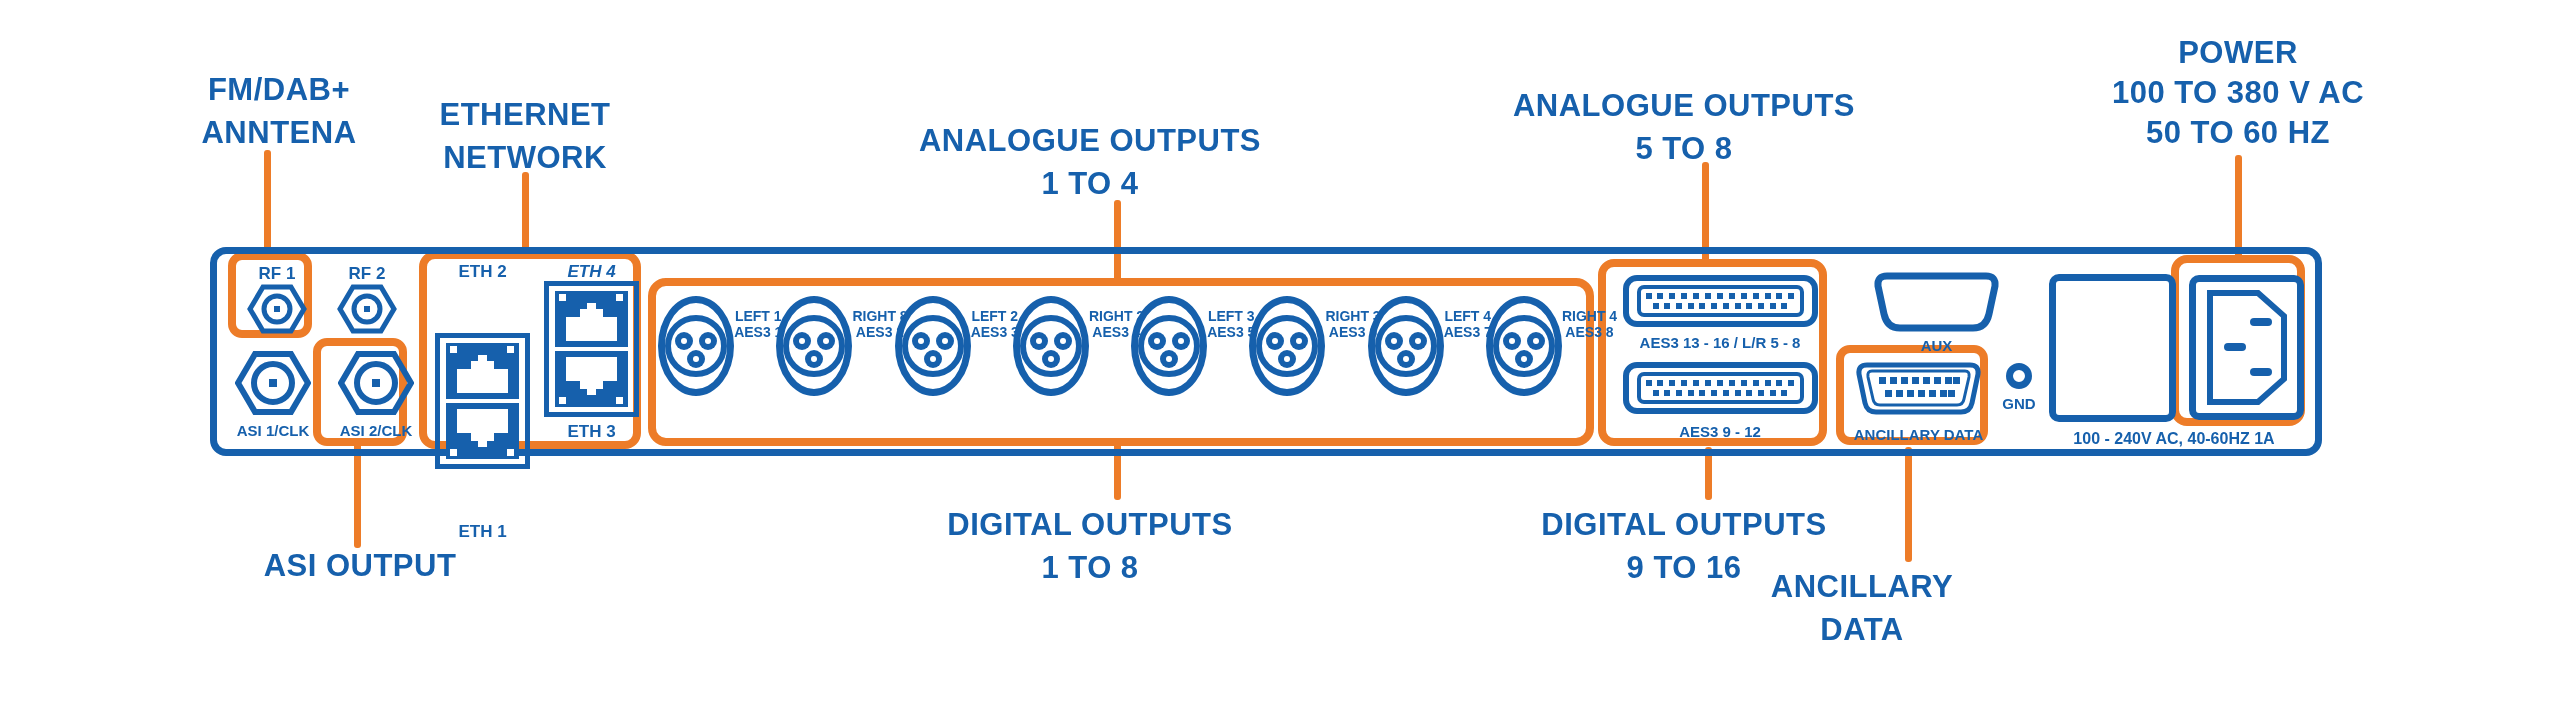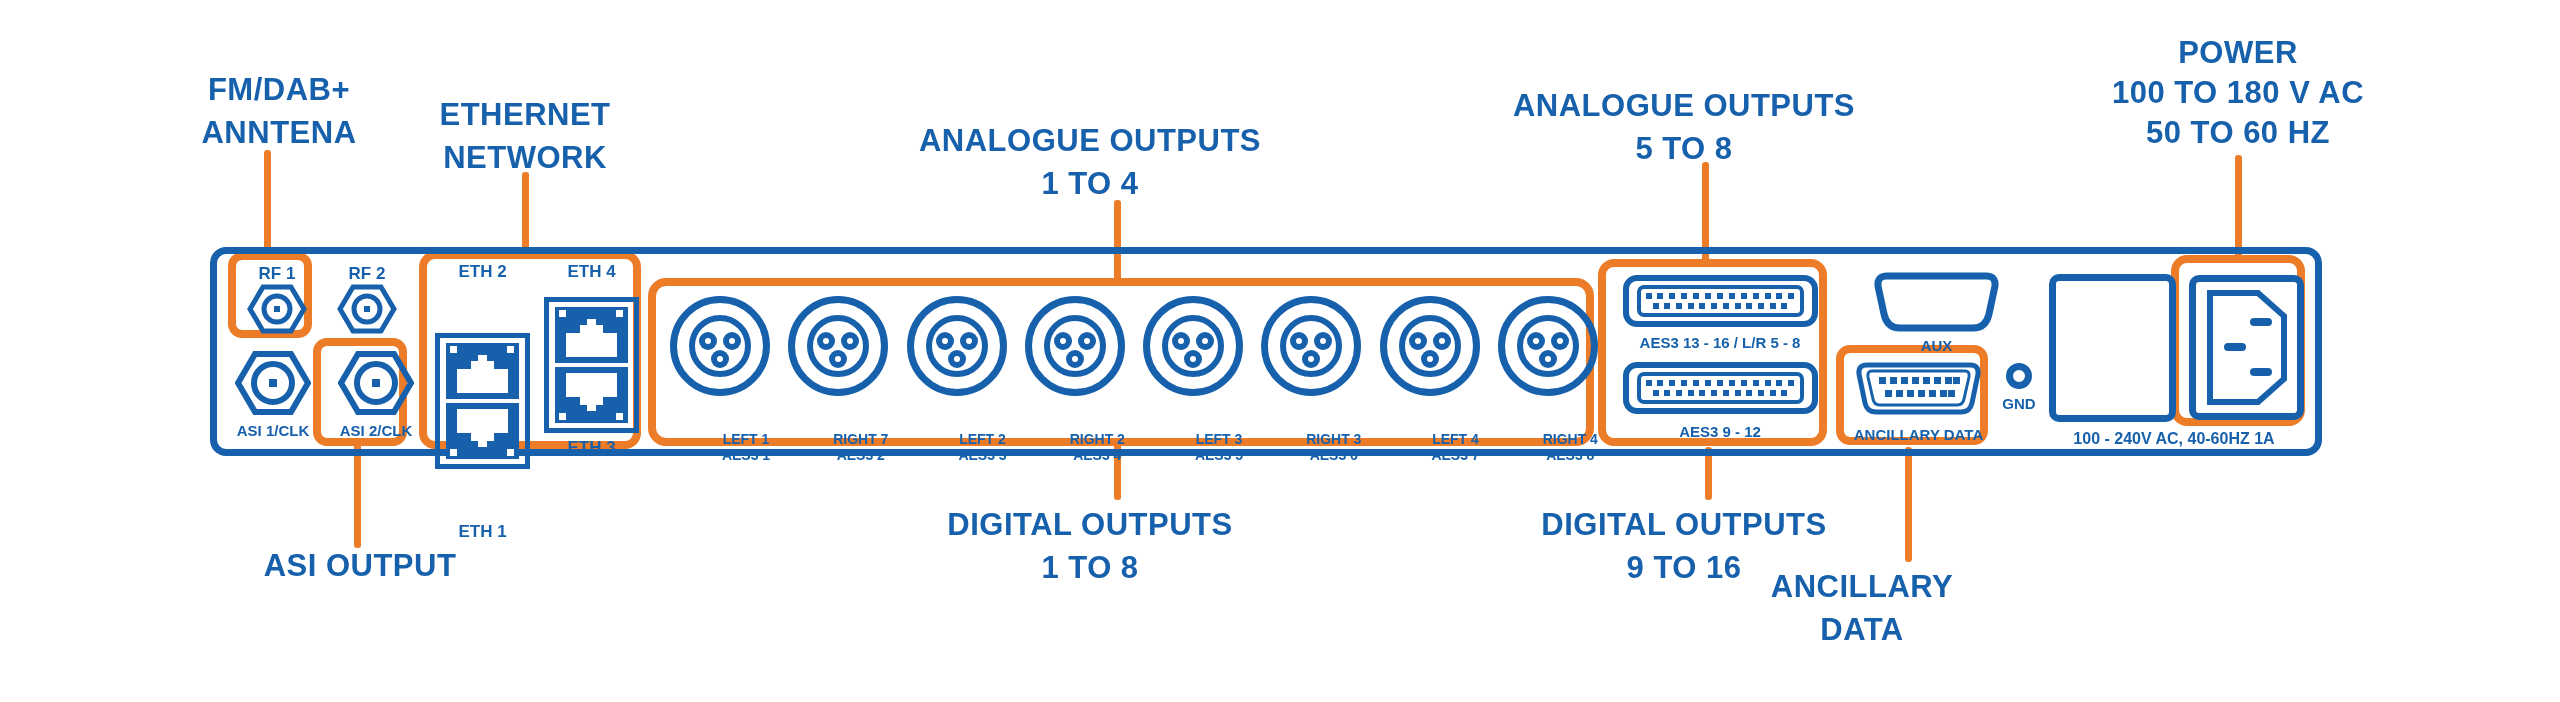--- a/index.html
+++ b/index.html
@@ -24,21 +24,21 @@
   .panel{
     position:absolute;left:210px;top:247px;width:2112px;height:209px;
     border:7px solid var(--blue);border-radius:16px;box-sizing:border-box;
   }
   .unit{position:absolute;display:flex;flex-direction:column;align-items:center;}
   .plabel{font-size:17px;line-height:19px;color:var(--blue);white-space:nowrap;text-align:center;}
   .plabel.sm{font-size:15px;line-height:17px;}
   .plabel.xs{font-size:14px;line-height:16px;}
   
   .xlr-row{position:absolute;left:438px;top:42px;width:946px;display:flex;justify-content:space-around;}
-  .xlr-item{display:flex;flex-direction:column;align-items:flex-end;width:112px;gap:23px;}
+  .xlr-item{display:flex;flex-direction:row;align-items:flex-start;width:112px;}
   .xlr{width:100px;height:100px;border:7px solid var(--blue);border-radius:50%;
        display:flex;align-items:center;justify-content:center;box-sizing:border-box;}
   .xlr-in{width:62px;height:62px;border:6px solid var(--blue);border-radius:50%;position:relative;box-sizing:border-box;}
   .xlr-pin{position:absolute;width:18px;height:18px;border-radius:50%;background:var(--blue);
        display:flex;align-items:center;justify-content:center;}
   .xlr-pin::after{content:"";width:6px;height:6px;border-radius:50%;background:#fff;}
   .xlr-pin.p1{left:4px;top:11px;}
   .xlr-pin.p2{right:4px;top:11px;}
   .xlr-pin.p3{left:50%;transform:translateX(-50%);bottom:3px;}
   .xlr-label{margin-top:12px;}
@@ -74,21 +74,21 @@
   <div class="callout" style="left:1090px;top:119px;">
     <div>ANALOGUE OUTPUTS</div>
     <div>1 TO 4</div>
   </div>
   <div class="callout" style="left:1684px;top:84px;">
     <div>ANALOGUE OUTPUTS</div>
     <div>5 TO 8</div>
   </div>
   <div class="callout small-lh" style="left:2238px;top:33px;">
     <div>POWER</div>
-    <div>100 TO 180 V AC</div>
+    <div>100 TO 380 V AC</div>
     <div>50 TO 60 HZ</div>
   </div>
 
   <div class="callout" style="left:360px;top:544px;">
     <div>ASI OUTPUT</div>
   </div>
   <div class="callout" style="left:1090px;top:503px;">
     <div>DIGITAL OUTPUTS</div>
     <div>1 TO 8</div>
   </div>
@@ -167,21 +167,21 @@
           <rect x="15" y="13" width="7" height="7" fill="#ffffff"></rect>
           <rect x="72" y="13" width="7" height="7" fill="#ffffff"></rect>
           <rect x="11" y="70" width="73" height="56" fill="#1660ac"></rect>
           <path d="M22,76 V100 H36 V108 H43 V114 H52 V108 H59 V100 H73 V76 Z" fill="#ffffff"></path>
           <rect x="15" y="116" width="7" height="7" fill="#ffffff"></rect>
           <rect x="72" y="116" width="7" height="7" fill="#ffffff"></rect>
         </svg>
         <div class="plabel" style="margin-top:5px;">ETH 1</div>
       </div>
       <div class="unit" style="position:static;">
-        <div class="plabel" style="margin-bottom:16px;">ETH 4</div>
+        <div class="plabel" style="margin-bottom:0;font-style:italic;">ETH 4</div>
         <svg width="95" height="136" viewBox="0 0 95 136">
           <rect x="2.5" y="2.5" width="90" height="131" fill="none" stroke="#1660ac" stroke-width="5"></rect>
           <rect x="11" y="10" width="73" height="56" fill="#1660ac"></rect>
           <path d="M22,60 V36 H36 V28 H43 V22 H52 V28 H59 V36 H73 V60 Z" fill="#ffffff"></path>
           <rect x="15" y="13" width="7" height="7" fill="#ffffff"></rect>
           <rect x="72" y="13" width="7" height="7" fill="#ffffff"></rect>
           <rect x="11" y="70" width="73" height="56" fill="#1660ac"></rect>
           <path d="M22,76 V100 H36 V108 H43 V114 H52 V108 H59 V100 H73 V76 Z" fill="#ffffff"></path>
           <rect x="15" y="116" width="7" height="7" fill="#ffffff"></rect>
           <rect x="72" y="116" width="7" height="7" fill="#ffffff"></rect>
@@ -206,21 +206,21 @@
       </div>
       <div class="xlr-item">
         <div class="xlr">
             <div class="xlr-in">
               <span class="xlr-pin p1"></span>
               <span class="xlr-pin p2"></span>
               <span class="xlr-pin p3"></span>
             </div>
           </div>
         <div class="plabel xs xlr-label">
-          <div>RIGHT 7</div>
+          <div>RIGHT 8</div>
             <div>AES3 2</div>
         </div>
       </div>
       <div class="xlr-item">
         <div class="xlr">
             <div class="xlr-in">
               <span class="xlr-pin p1"></span>
               <span class="xlr-pin p2"></span>
               <span class="xlr-pin p3"></span>
             </div>

